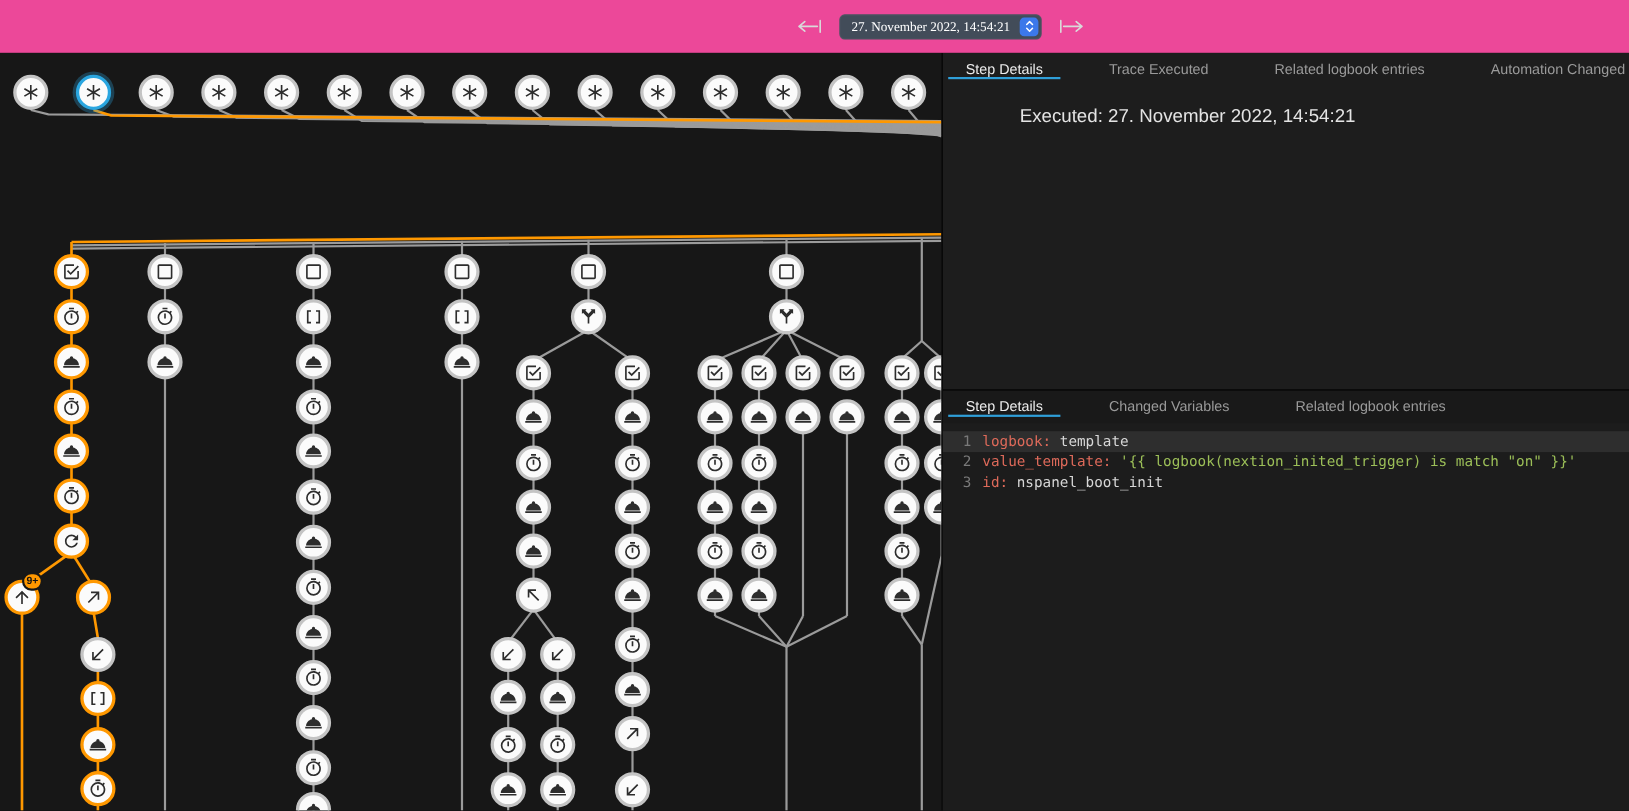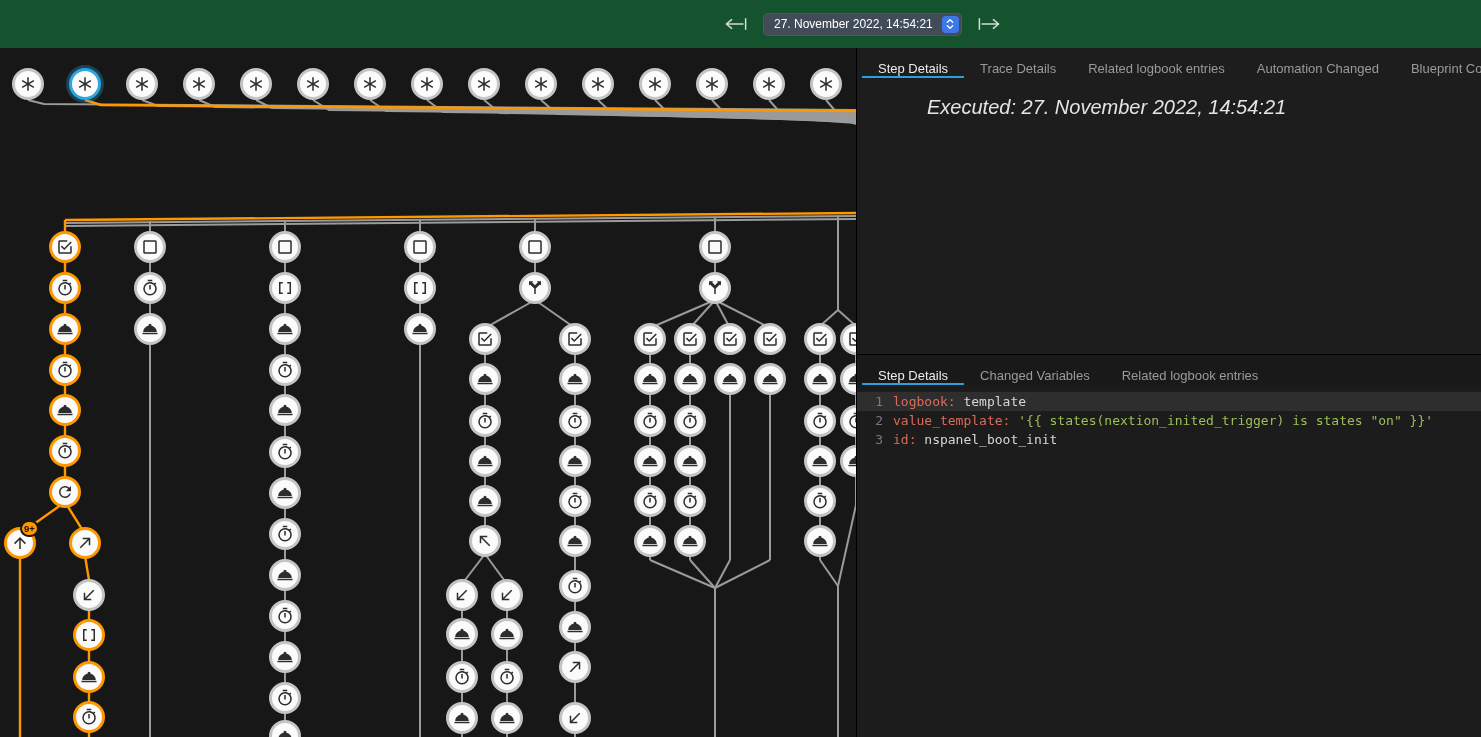--- a/index.html
+++ b/index.html
@@ -1,19 +1,19 @@
 <!DOCTYPE html>
 <html><head>
 <meta charset="utf-8">
 <style>
   html,body{margin:0;padding:0;background:#101010;}
   .app{position:relative;width:1481px;height:737px;overflow:hidden;background:#171717;font-family:"Liberation Sans",sans-serif;}
 
   
-  .topbar{position:absolute;left:0;top:0;width:1481px;height:48px;background:#14532d;z-index:30;}
+  .topbar{position:absolute;left:0;top:0;width:1481px;height:48px;background:#ec4899;z-index:30;font-family:Liberation Serif, serif;}
   .trace-nav{position:absolute;left:722px;top:0;height:48px;display:flex;align-items:center;gap:13px;}
   .nav-arrow{background:none;border:none;padding:0;margin:0;width:28px;height:18px;display:flex;align-items:center;justify-content:center;cursor:pointer;}
   .nav-arrow svg{width:26px;height:14px;fill:none;stroke:#d9d9d9;stroke-width:1.7;stroke-linecap:round;stroke-linejoin:round;}
   .trace-select{display:flex;align-items:center;height:23px;background:#424c59;border-radius:5px;padding:0 3px 0 11px;gap:9px;cursor:pointer;box-shadow:0 0 0 1px rgba(255,255,255,0.06) inset;}
   .trace-select .val{font-size:12px;color:#ffffff;white-space:nowrap;}
   .stepper{width:17px;height:17px;border-radius:4px;background:#3c78ea;display:flex;align-items:center;justify-content:center;}
   .stepper svg{width:10px;height:14px;fill:none;stroke:#fff;stroke-width:1.6;stroke-linecap:round;stroke-linejoin:round;}
 
   
   .graph{position:absolute;left:0;top:0;width:856px;height:737px;overflow:hidden;background:#171717;}
@@ -21,24 +21,24 @@
   .e-i{fill:none;stroke:#9b9b9b;stroke-width:2;}
   .e-a{fill:none;stroke:#ff9800;stroke-width:2.4;}
   .node{position:absolute;width:32px;height:32px;border-radius:50%;background:#fbfbfb;border:3px solid #c4c4c4;box-sizing:border-box;display:flex;align-items:center;justify-content:center;z-index:5;cursor:pointer;}
   .node svg{width:18px;height:18px;fill:#2d2d2d;}
   .node.active{border-color:#ff9800;}
   .node.sel{border-color:#2aa6e0;box-shadow:0 0 0 3px rgba(42,166,224,.3);}
   .badge{position:absolute;top:-10px;left:13px;min-width:17px;height:17px;border-radius:9px;background:#ff9800;color:#131313;font-size:9.5px;font-weight:bold;display:flex;align-items:center;justify-content:center;padding:0 2px;border:2px solid #171717;box-sizing:border-box;}
 
   
   .panel{position:absolute;left:856px;top:48px;width:625px;height:689px;background:#1d1d1d;border-left:1px solid #000;box-sizing:border-box;display:flex;flex-direction:column;z-index:10;}
-  .tabbar{display:flex;align-items:flex-end;flex:0 0 30px;padding-left:5px;}
+  .tabbar{display:flex;align-items:center;flex:0 0 30px;padding-left:5px;gap:28px;}
   .tab{display:flex;align-items:center;padding:0 16px;font-size:13px;color:#9a9a9a;border-bottom:2px solid transparent;cursor:pointer;white-space:nowrap;}
   .tab.active{color:#ececec;border-bottom-color:#2f9fd9;}
-  .details{flex:0 0 276px;padding:18px 24px 0 70px;font-size:20px;color:#e4e4e4;box-sizing:border-box;font-style:italic;}
+  .details{flex:0 0 276px;padding:18px 24px 0 70px;font-size:17px;color:#e4e4e4;box-sizing:border-box;}
   .subbar{background:#191919;border-top:1px solid #000;flex:0 0 30px;}
   .code{flex:1;background:#1c1c1c;font-family:"DejaVu Sans Mono",monospace;font-size:13px;padding-top:7px;overflow:hidden;}
   .code-line{display:flex;line-height:19px;white-space:pre;}
   .code-line.hl{background:#2e2e2e;}
   .ln{flex:0 0 26px;text-align:right;padding-right:10px;color:#7a7a7a;}
   .tk-key{color:#de6a5a;}
   .tk-plain{color:#d7d7d7;}
   .tk-string{color:#9cbf58;}
 </style>
 </head>
@@ -638,33 +638,33 @@
         <svg viewBox="0 0 28 16">
           <path d="M3 2v12M6 8h19M25 8l-6-5M25 8l-6 5"></path>
         </svg>
       </button>
     </div>
   </div>
 
   <div class="panel">
     <div class="tabbar">
         <div class="tab active">Step Details</div>
-        <div class="tab">Trace Details</div>
+        <div class="tab">Trace Executed</div>
         <div class="tab">Related logbook entries</div>
         <div class="tab">Automation Changed</div>
         <div class="tab">Blueprint Config</div>
       </div>
     <div class="details">
       <div>Executed: 27. November 2022, 14:54:21</div>
     </div>
     <div class="tabbar subbar">
         <div class="tab active">Step Details</div>
         <div class="tab">Changed Variables</div>
         <div class="tab">Related logbook entries</div>
       </div>
     <div class="code">
         <div class="code-line hl"><span class="ln">1</span><span><span class="tk-key">logbook:</span><span class="tk-plain"> template</span></span></div>
-        <div class="code-line"><span class="ln">2</span><span><span class="tk-key">value_template:</span><span class="tk-plain"> </span><span class="tk-string">'{{ states(nextion_inited_trigger) is states "on" }}'</span></span></div>
+        <div class="code-line"><span class="ln">2</span><span><span class="tk-key">value_template:</span><span class="tk-plain"> </span><span class="tk-string">'{{ logbook(nextion_inited_trigger) is match "on" }}'</span></span></div>
         <div class="code-line"><span class="ln">3</span><span><span class="tk-key">id:</span><span class="tk-plain"> nspanel_boot_init</span></span></div>
       </div>
   </div>
 
 </div>
 
 </body></html>

